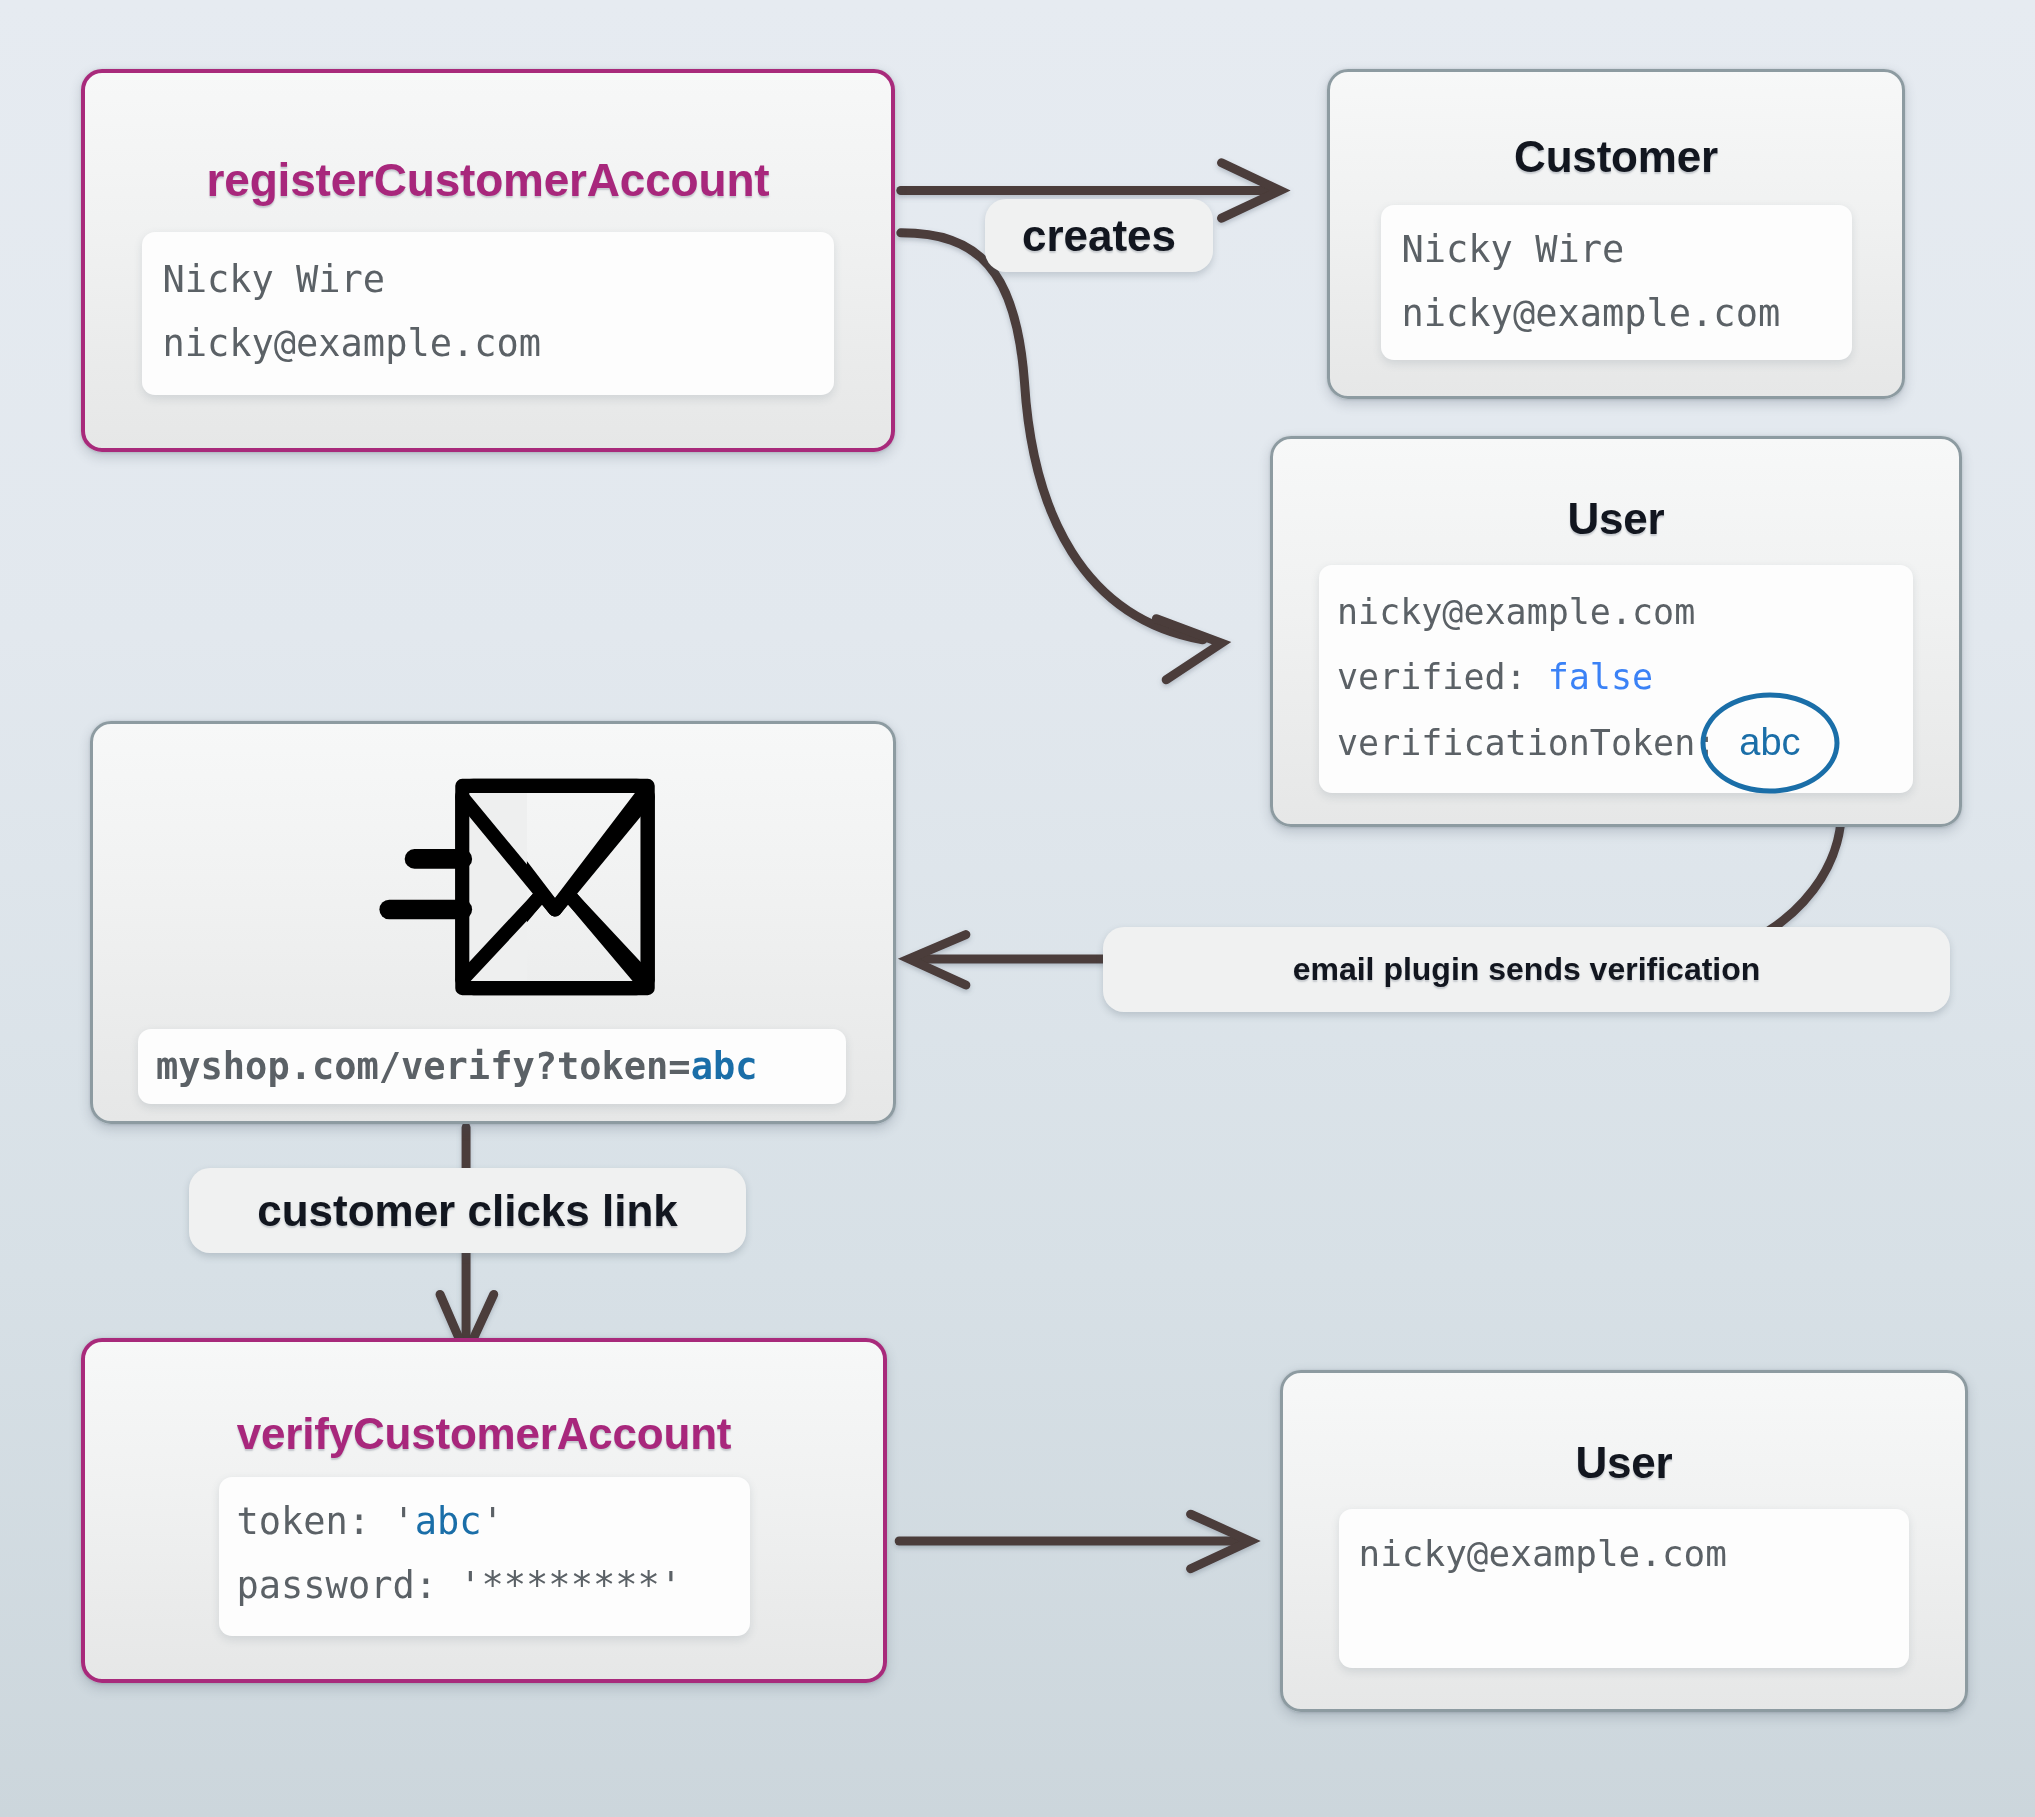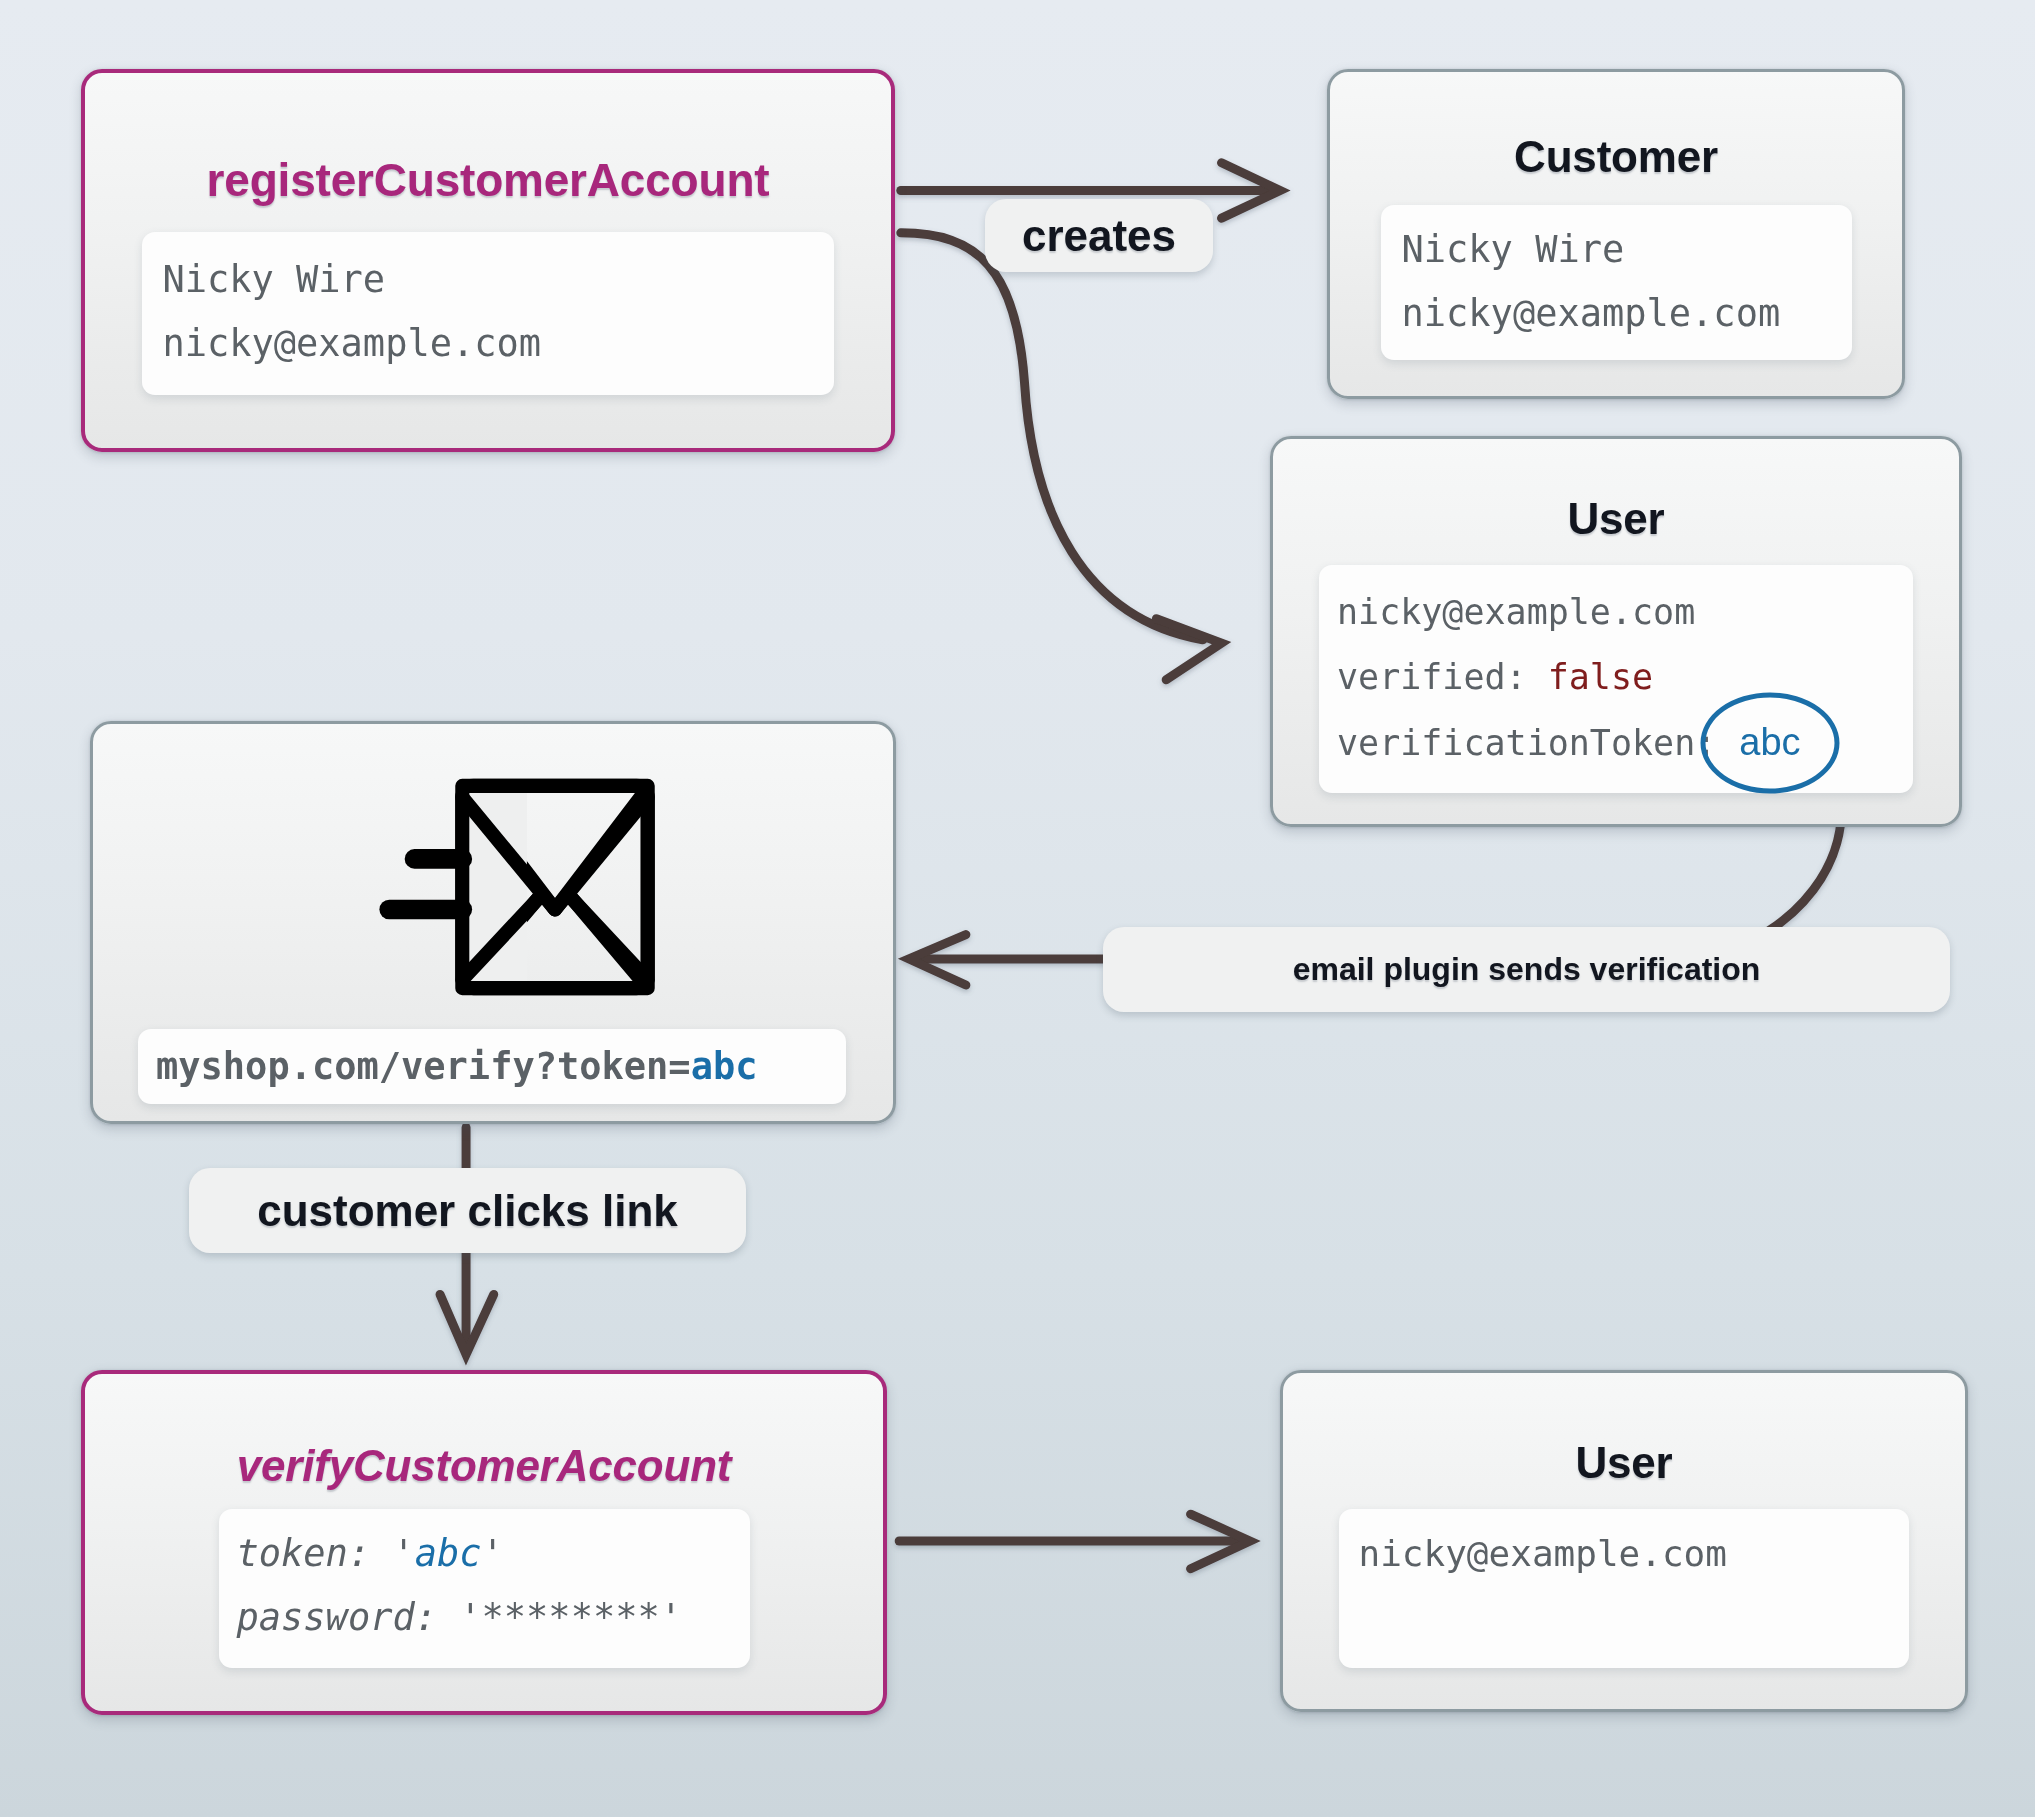--- a/index.html
+++ b/index.html
@@ -39,21 +39,21 @@
   .panel{
     background:#fdfdfd;
     border-radius:13px;
     box-shadow:0 3.3px 8.1px rgba(90,105,120,.16);
     box-sizing:border-box;
     font-family:"DejaVu Sans Mono","Liberation Mono",monospace;
     color:#5b6166;
     white-space:nowrap;
   }
   .panel .ln{display:block;}
-  .val-false{color:#7f1d1d;}
+  .val-false{color:#3b82f6;}
   .val-true{color:#1a9a1e;}
   .val-token{color:#1a6ea8;}
   .tokcircle{
     display:inline-block;position:relative;
     color:#1a6ea8;
     font-family:"Liberation Sans",sans-serif;
   }
   .tokcircle::after{
     content:"";position:absolute;
     left:50%;top:50%;transform:translate(-50%,-50%);
@@ -162,21 +162,21 @@
         <line x1="44" y1="100" x2="96" y2="100" stroke="#000" stroke-width="14" stroke-linecap="round"></line>
         <path d="M96,20 L162,100 L228,20" fill="none" stroke="#000" stroke-width="10" stroke-linecap="round" stroke-linejoin="round"></path>
         <path d="M96,150 L152,90 M228,150 L172,90" fill="none" stroke="#000" stroke-width="10" stroke-linecap="round"></path>
       </svg>
     </div>
     <div class="panel" style="position:absolute;left:45px;top:305px;width:708px;height:75px;font-size:37px;line-height:75px;padding:0 0 0 18px;font-weight:bold;">
       <span>myshop.com/verify?token=</span><span class="val-token">abc</span>
     </div>
   </div>
 
-  <div class="node magenta" style="left:81px;top:1370px;width:806px;height:345px;padding:24.4px 0 0 0;font-style:italic;">
+  <div class="node magenta" style="left:81px;top:1338px;width:806px;height:345px;padding:24.4px 0 0 0;">
     <div class="node-title title-magenta" style="font-size:44px;line-height:1.15;margin-bottom:18px;">verifyCustomerAccount</div>
     <div class="panel" style="width:531px;height:159px;font-size:37px;line-height:64px;padding:13px 0 0 18px;">
       <span class="ln"><span>token: </span><span>'</span><span class="val-token">abc</span><span>'</span></span>
       <span class="ln">password: '********'</span>
     </div>
   </div>
 
   <div class="node gray" style="left:1280px;top:1370px;width:688px;height:342px;padding:24.4px 0 0 0;">
     <div class="node-title title-dark" style="font-size:44px;line-height:1.15;margin-bottom:21px;">User</div>
     <div class="panel" style="width:570px;height:159px;font-size:36px;line-height:65px;padding:11.4px 0 0 19.5px;">

